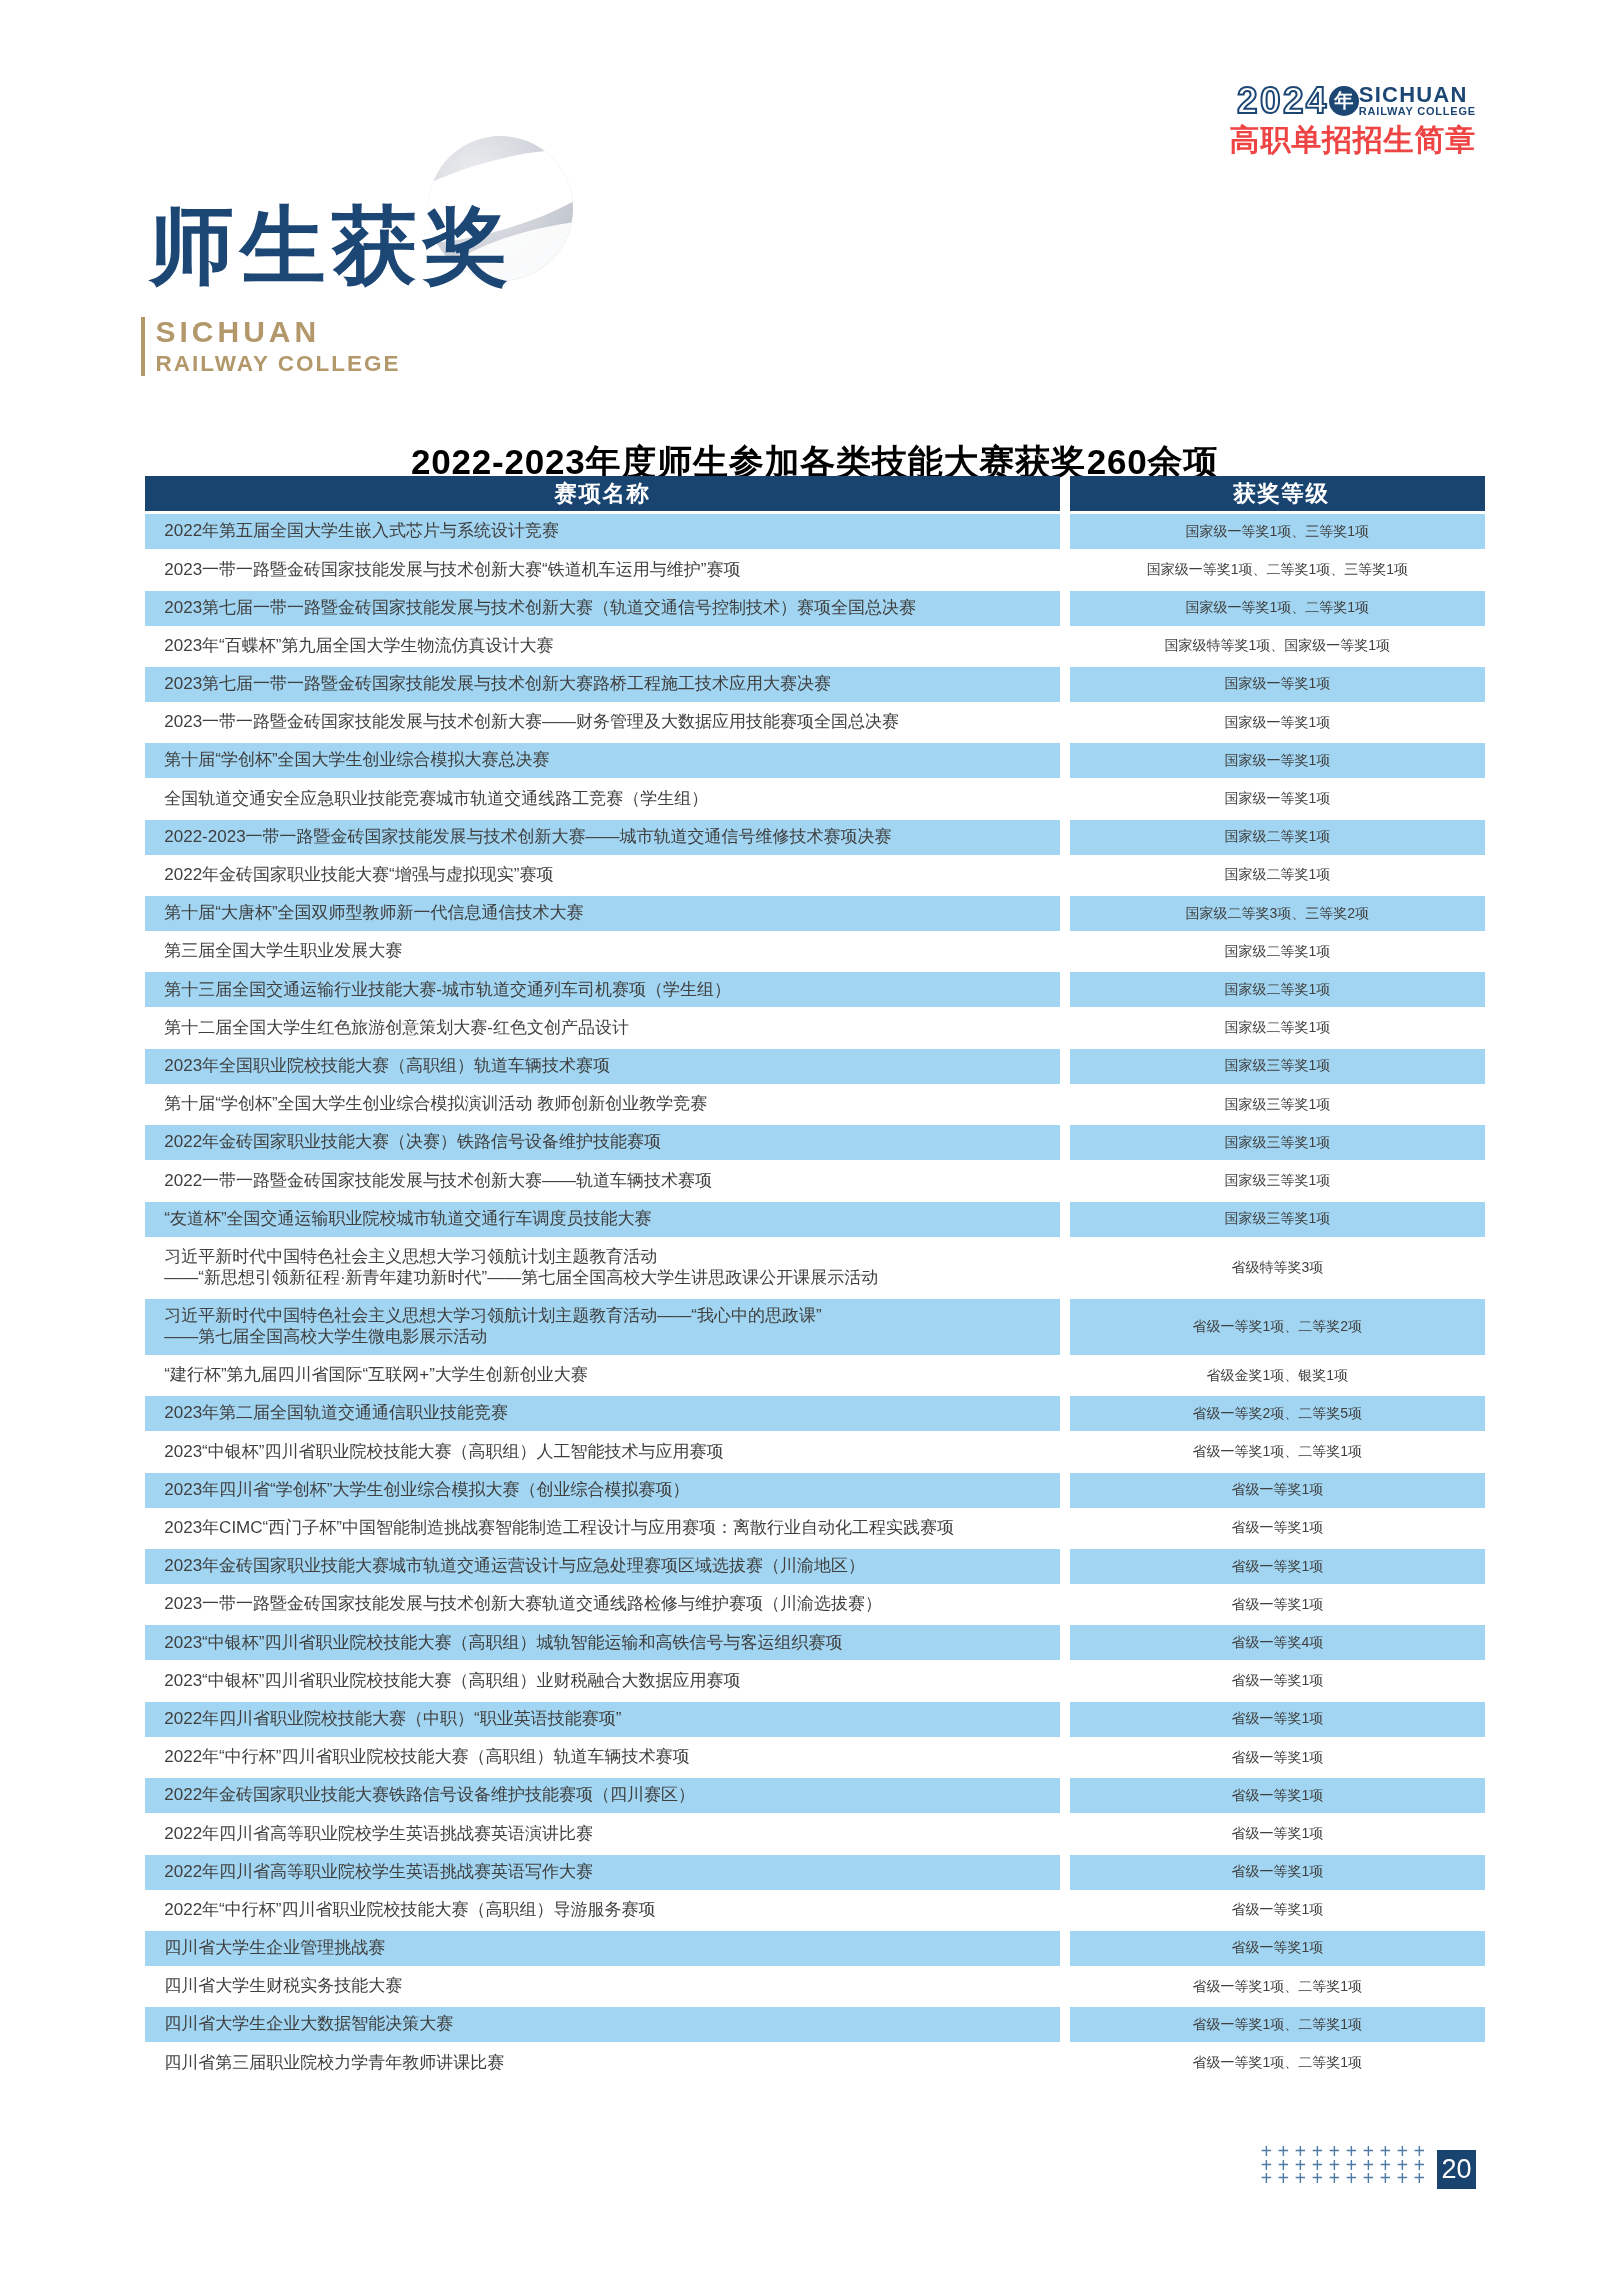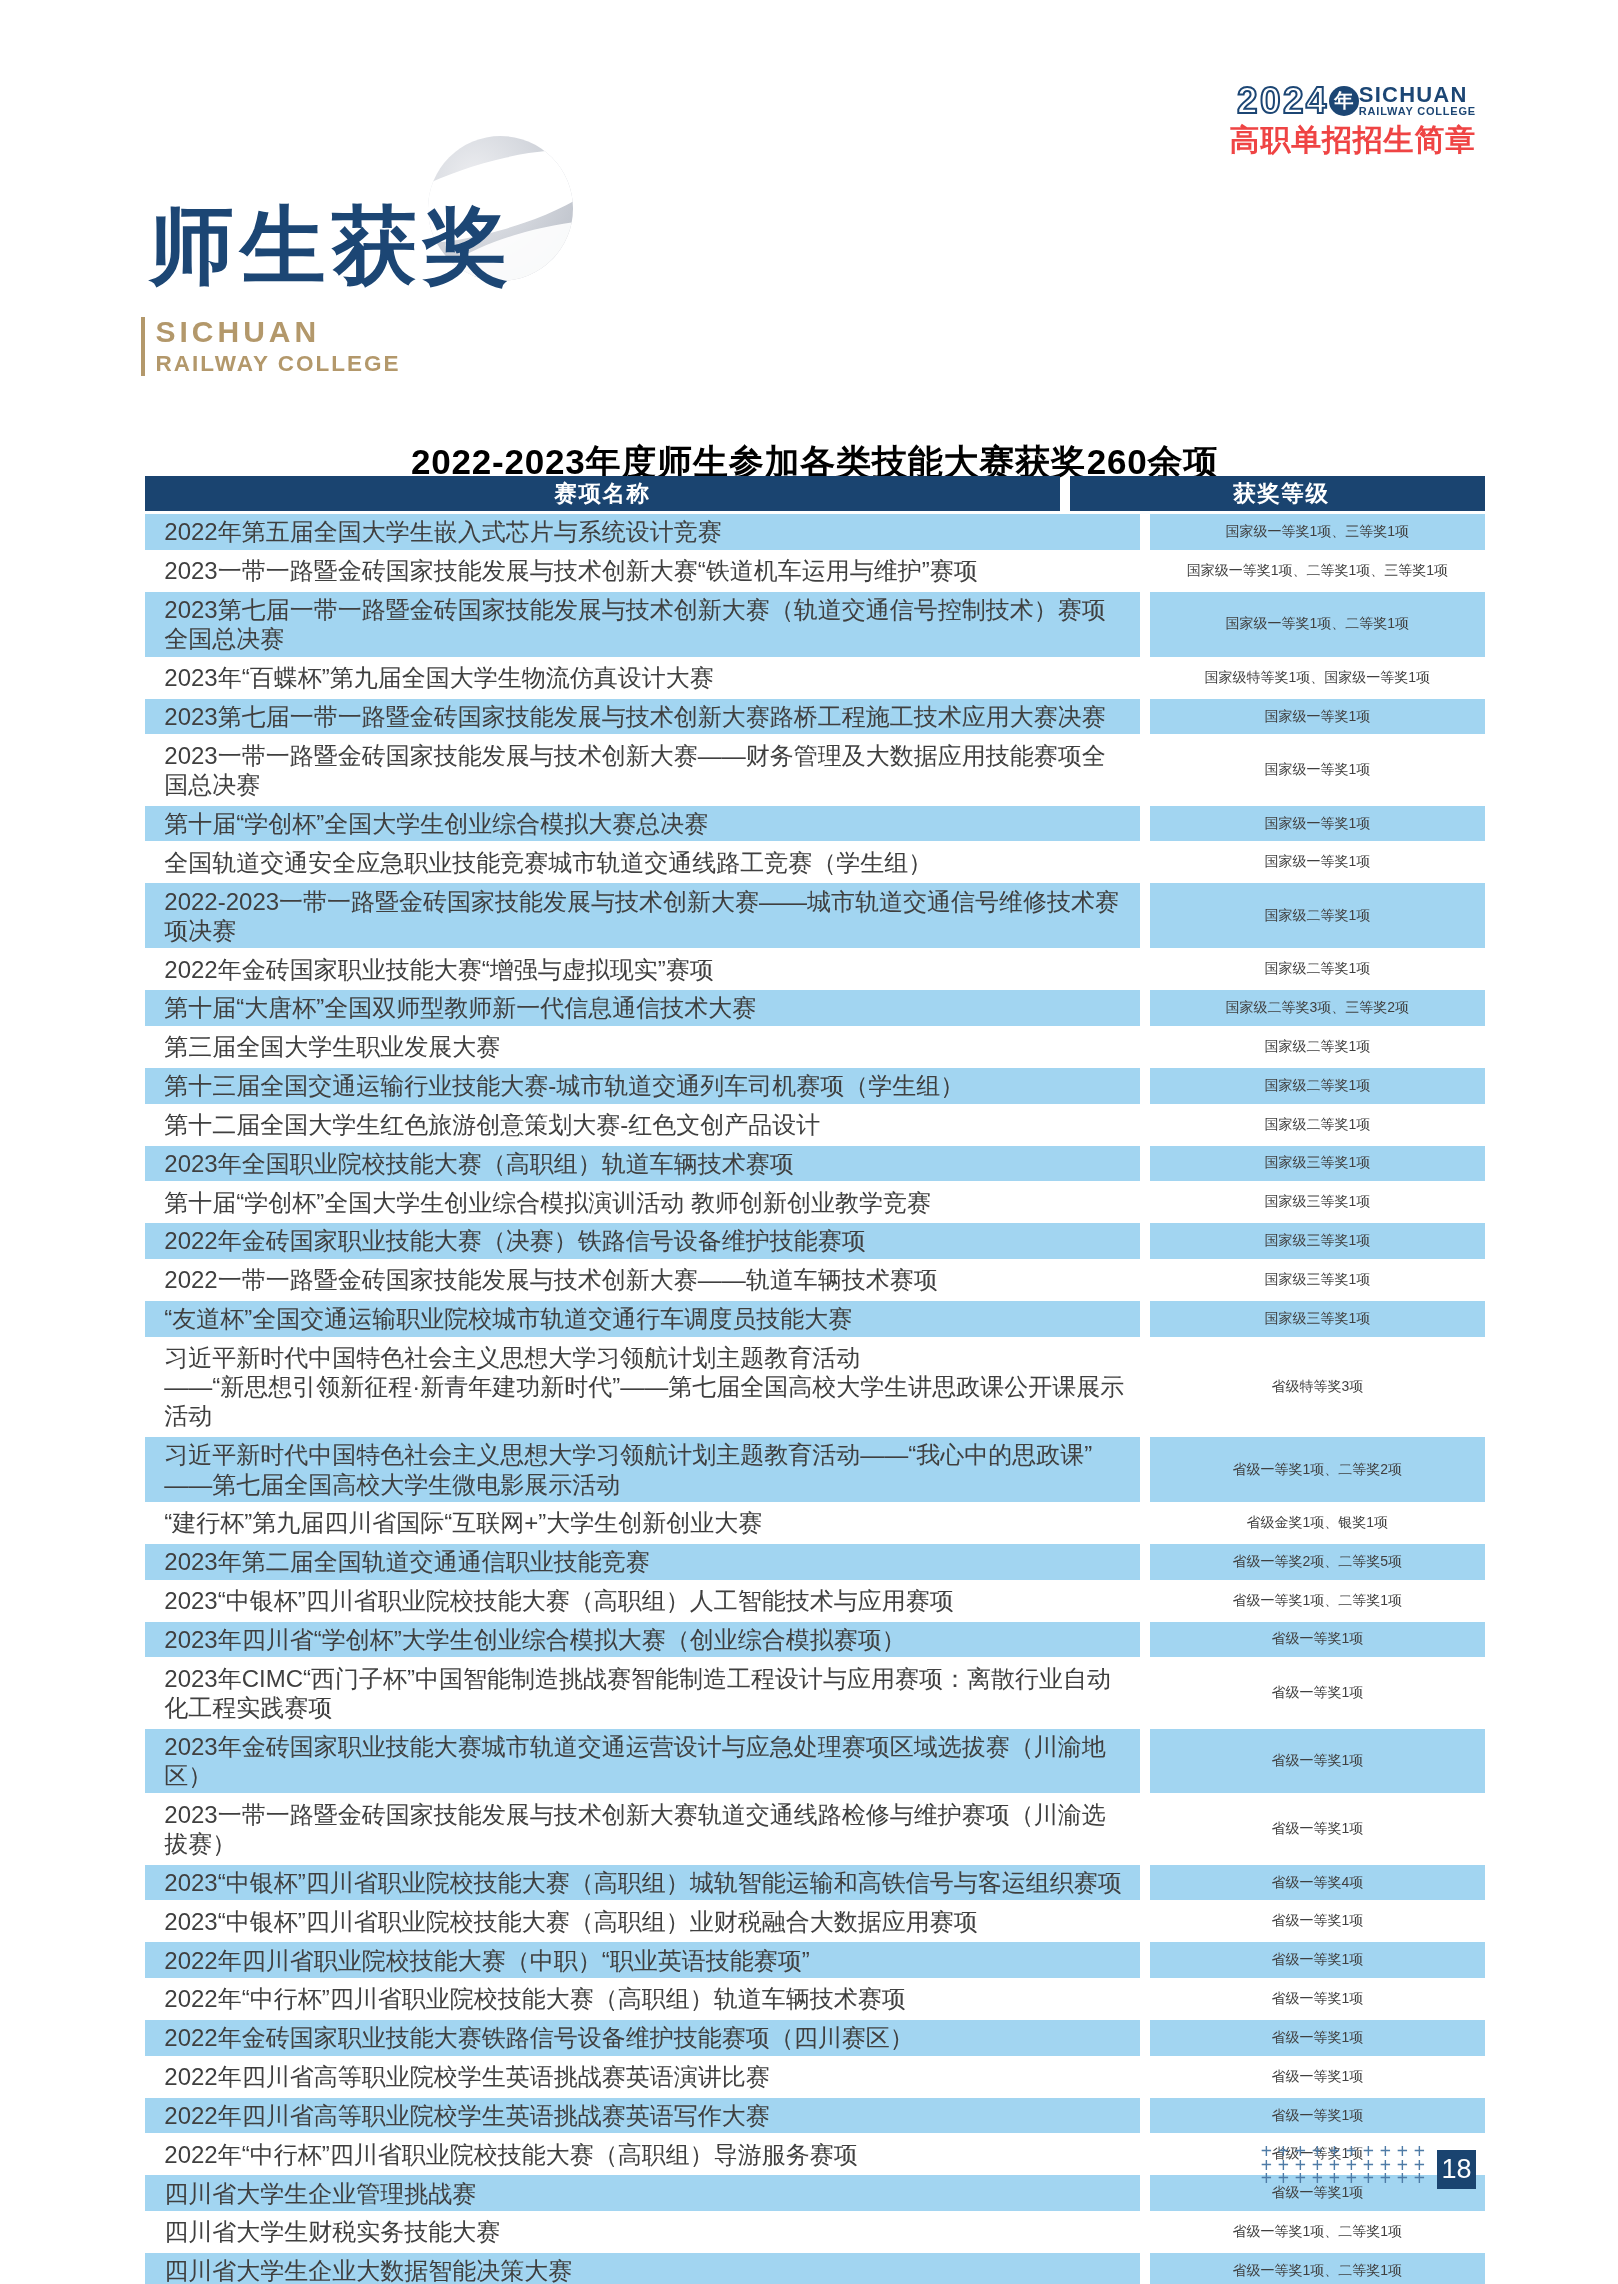--- a/index.html
+++ b/index.html
@@ -59,22 +59,22 @@
   .thead{display:flex;gap:9.7px;margin-bottom:3.2px;}
   .th{
     background:#1a4470;color:#ffffff;font-size:22.5px;font-weight:700;
     display:flex;align-items:center;justify-content:center;height:35px;letter-spacing:1.6px;
   }
   .col-name{width:915px;flex:none;box-sizing:border-box;}
   .col-award{flex:1;padding-left:8px;}
   .row{display:flex;gap:9.7px;margin-bottom:3.2px;}
   .cell{display:flex;align-items:center;background:#ffffff;min-height:35px;}
   .cell-name{
-    width:995px;flex:none;box-sizing:border-box;padding:3.2px 14.5px 3.2px 19.3px;
-    font-size:24px;color:#3f3f3f;white-space:pre-line;line-height:1.22;
+    width:915px;flex:none;box-sizing:border-box;padding:3.2px 14.5px 3.2px 19.3px;
+    font-size:17px;color:#3f3f3f;white-space:pre-line;line-height:1.22;
   }
   .cell-award{flex:1;justify-content:center;text-align:center;font-size:14px;color:#3f3f3f;padding:3.2px 4.8px;box-sizing:border-box;}
   .row.striped .cell{background:#a2d5f1;}
   .row.tall .cell{min-height:56px;}
   
   .plus-grid{
     position:absolute;left:1258px;top:2145px;width:171px;
     display:grid;grid-template-columns:repeat(10,17px);grid-auto-rows:13.7px;
   }
   .plus-grid span{
@@ -318,16 +318,16 @@
       <span>+</span>
       <span>+</span>
       <span>+</span>
       <span>+</span>
       <span>+</span>
       <span>+</span>
       <span>+</span>
       <span>+</span>
       <span>+</span>
     </div>
-  <div class="page-num">18</div>
+  <div class="page-num">20</div>
 
 </div>
 
 
 </body></html>

